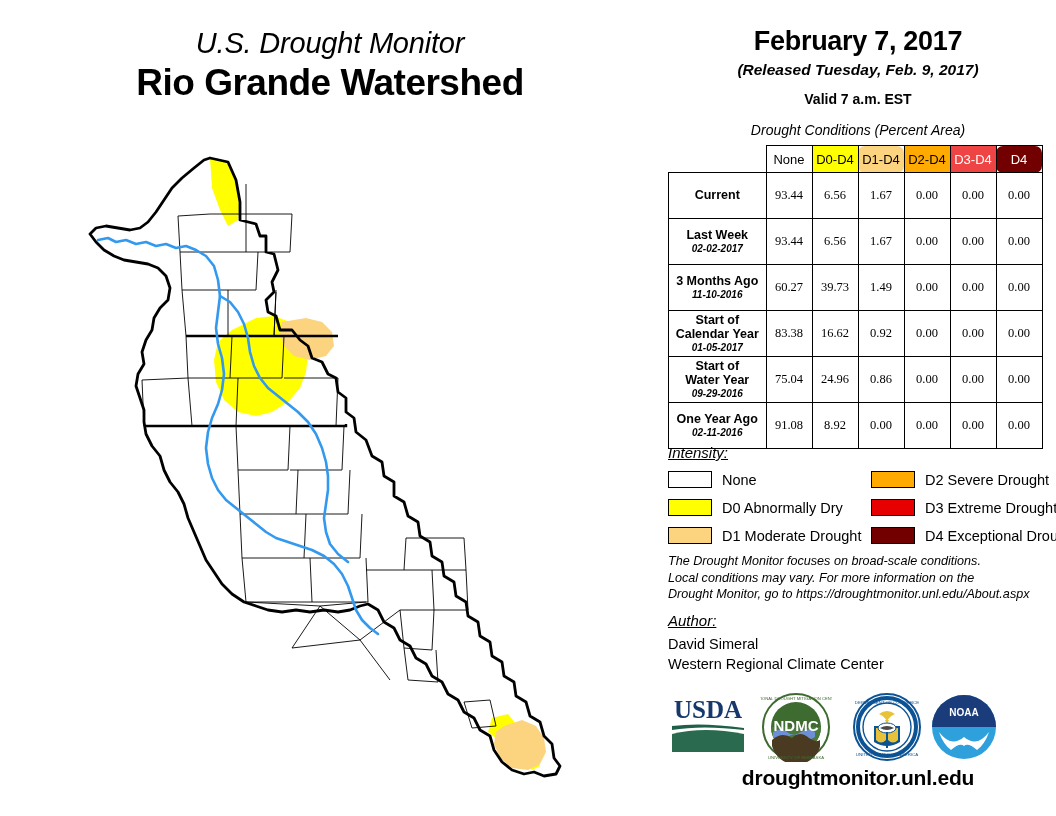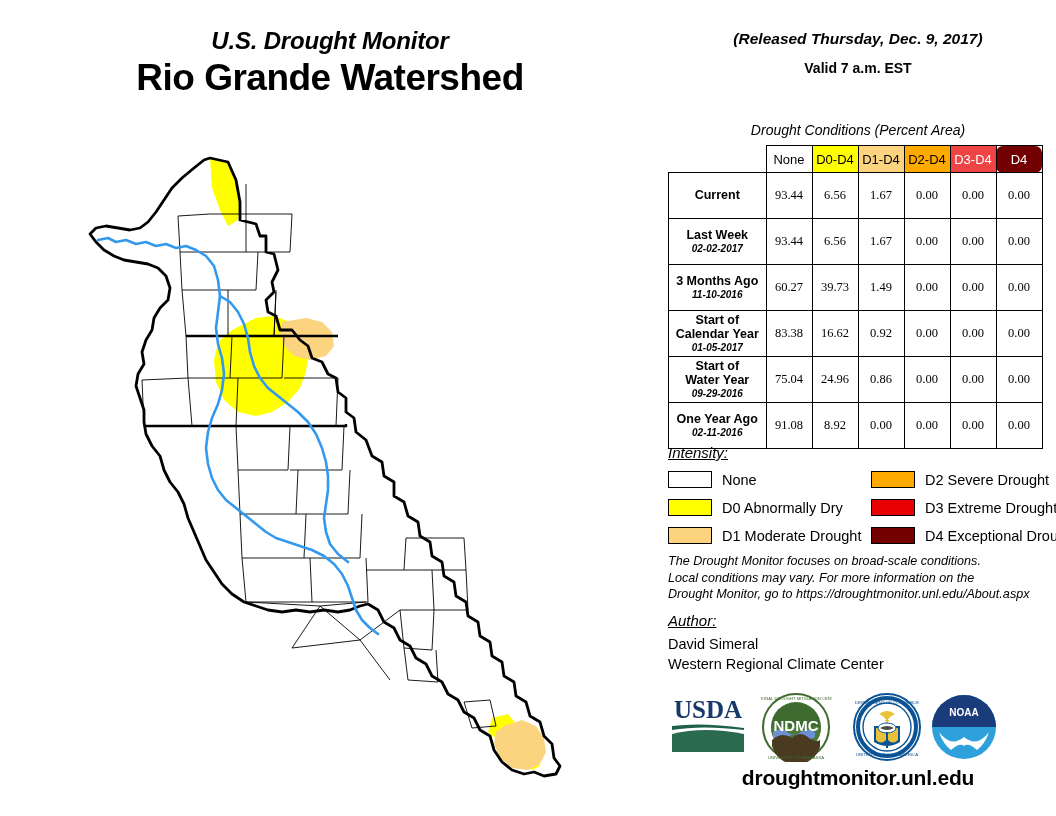--- a/index.html
+++ b/index.html
@@ -9,21 +9,21 @@
     font-family:"Liberation Sans", sans-serif;
     color:#000;
     overflow:hidden;
     position:relative;
   }
   .page{position:absolute;inset:0;}
 
   
   .title-block{position:absolute;left:0;top:28px;width:660px;text-align:center;}
   .title-sub{
-    font-size:24px;font-weight:bold;font-style:italic;letter-spacing:-0.2px;
+    font-size:29px;font-weight:normal;font-style:italic;letter-spacing:-0.2px;
     line-height:1.05;
     text-align:center;
   }
   .title-main{
     font-size:37px;font-weight:bold;line-height:1.1;margin-top:5px;
     letter-spacing:-0.5px;
   }
   .map-wrap{position:absolute;left:60px;top:140px;width:580px;height:660px;}
   .map-wrap svg{display:block;width:100%;height:100%;}
 
@@ -50,21 +50,21 @@
     vertical-align:middle;
     font-size:12.5px;
     padding:0;
   }
   .dtable .corner{border:none;}
   .dtable thead th{height:26px;font-weight:normal;font-size:13px;}
   .col-lbl{width:97px;}
   .col-val{width:45px;}
   .hd-none{background:#ffffff;color:#000;}
   .hd-d0{background:#FFFF00;color:#000;}
-  .hd-d1{background:#FCD37F;color:#000;}
+  .hd-d1{background:#FCD37F;color:#000;border-radius:7px;}
   .hd-d2{background:#FFAA00;color:#000;}
   .hd-d3{background:#ef4444;color:#fff;}
   .hd-d4{background:#730000;color:#fff;border-radius:7px;}
   .dtable tbody tr{height:46px;}
   .rowlabel{font-weight:bold;font-size:12.5px;line-height:1.12;padding:2px 3px;}
   .rowlabel .rdate{display:block;font-size:10px;font-style:italic;font-weight:bold;margin-top:1px;}
   .valcell{font-size:13px;font-family:Liberation Serif, serif;}
 
   
   .intensity-hd{
@@ -228,21 +228,22 @@
                  L302 480 L310 488 L318 494"></path>
         <path d="M160 156 L170 162 L178 172 L184 184 L188 198 L190 212
                  L194 226 L200 238 L208 248 L218 256 L228 264 L238 272
                  L248 282 L256 294 L262 308 L266 322 L268 336 L268 350
                  L266 364 L264 378 L266 392 L270 404 L278 414 L288 422"></path>
       </g>
     </svg>
   </div>
 
   <div class="rhead">
-    <div class="released">(Released Thursday, Dec. 9, 2017)</div>
+    <div class="date">February 7, 2017</div>
+    <div class="released">(Released Tuesday, Feb. 9, 2017)</div>
     <div class="valid">Valid 7 a.m. EST</div>
   </div>
 
   <div class="tbl-caption">Drought Conditions (Percent Area)</div>
 
   <table class="dtable">
     <thead>
       <tr>
         <th class="corner col-lbl"></th>
         <th class="col-val hd-none">None</th>

